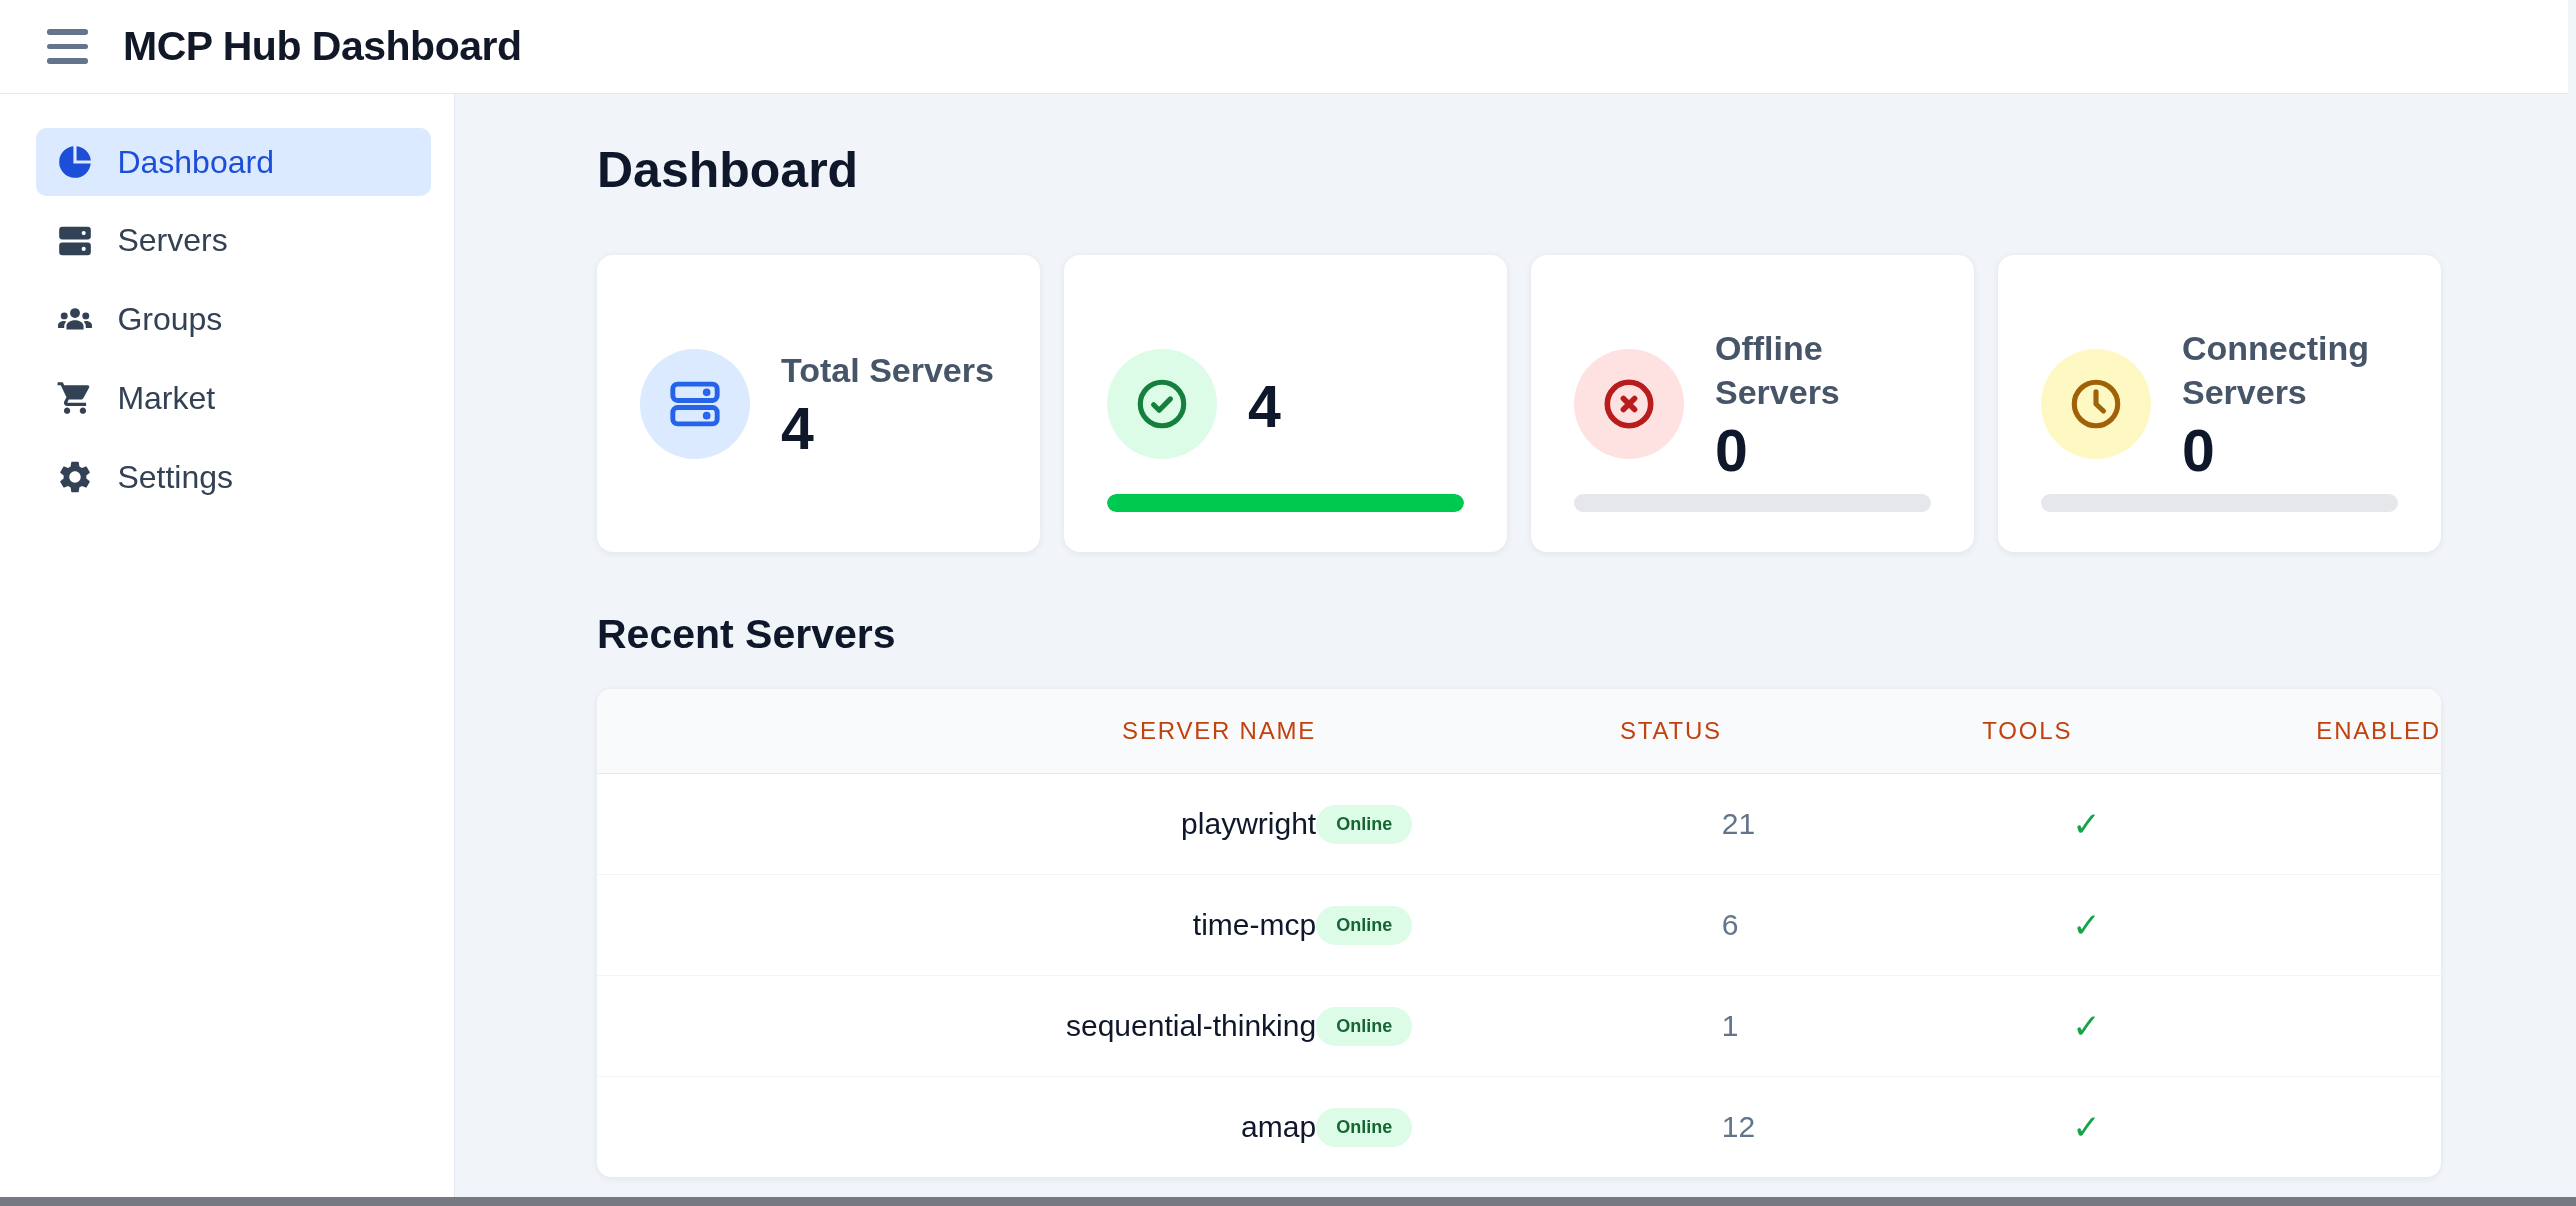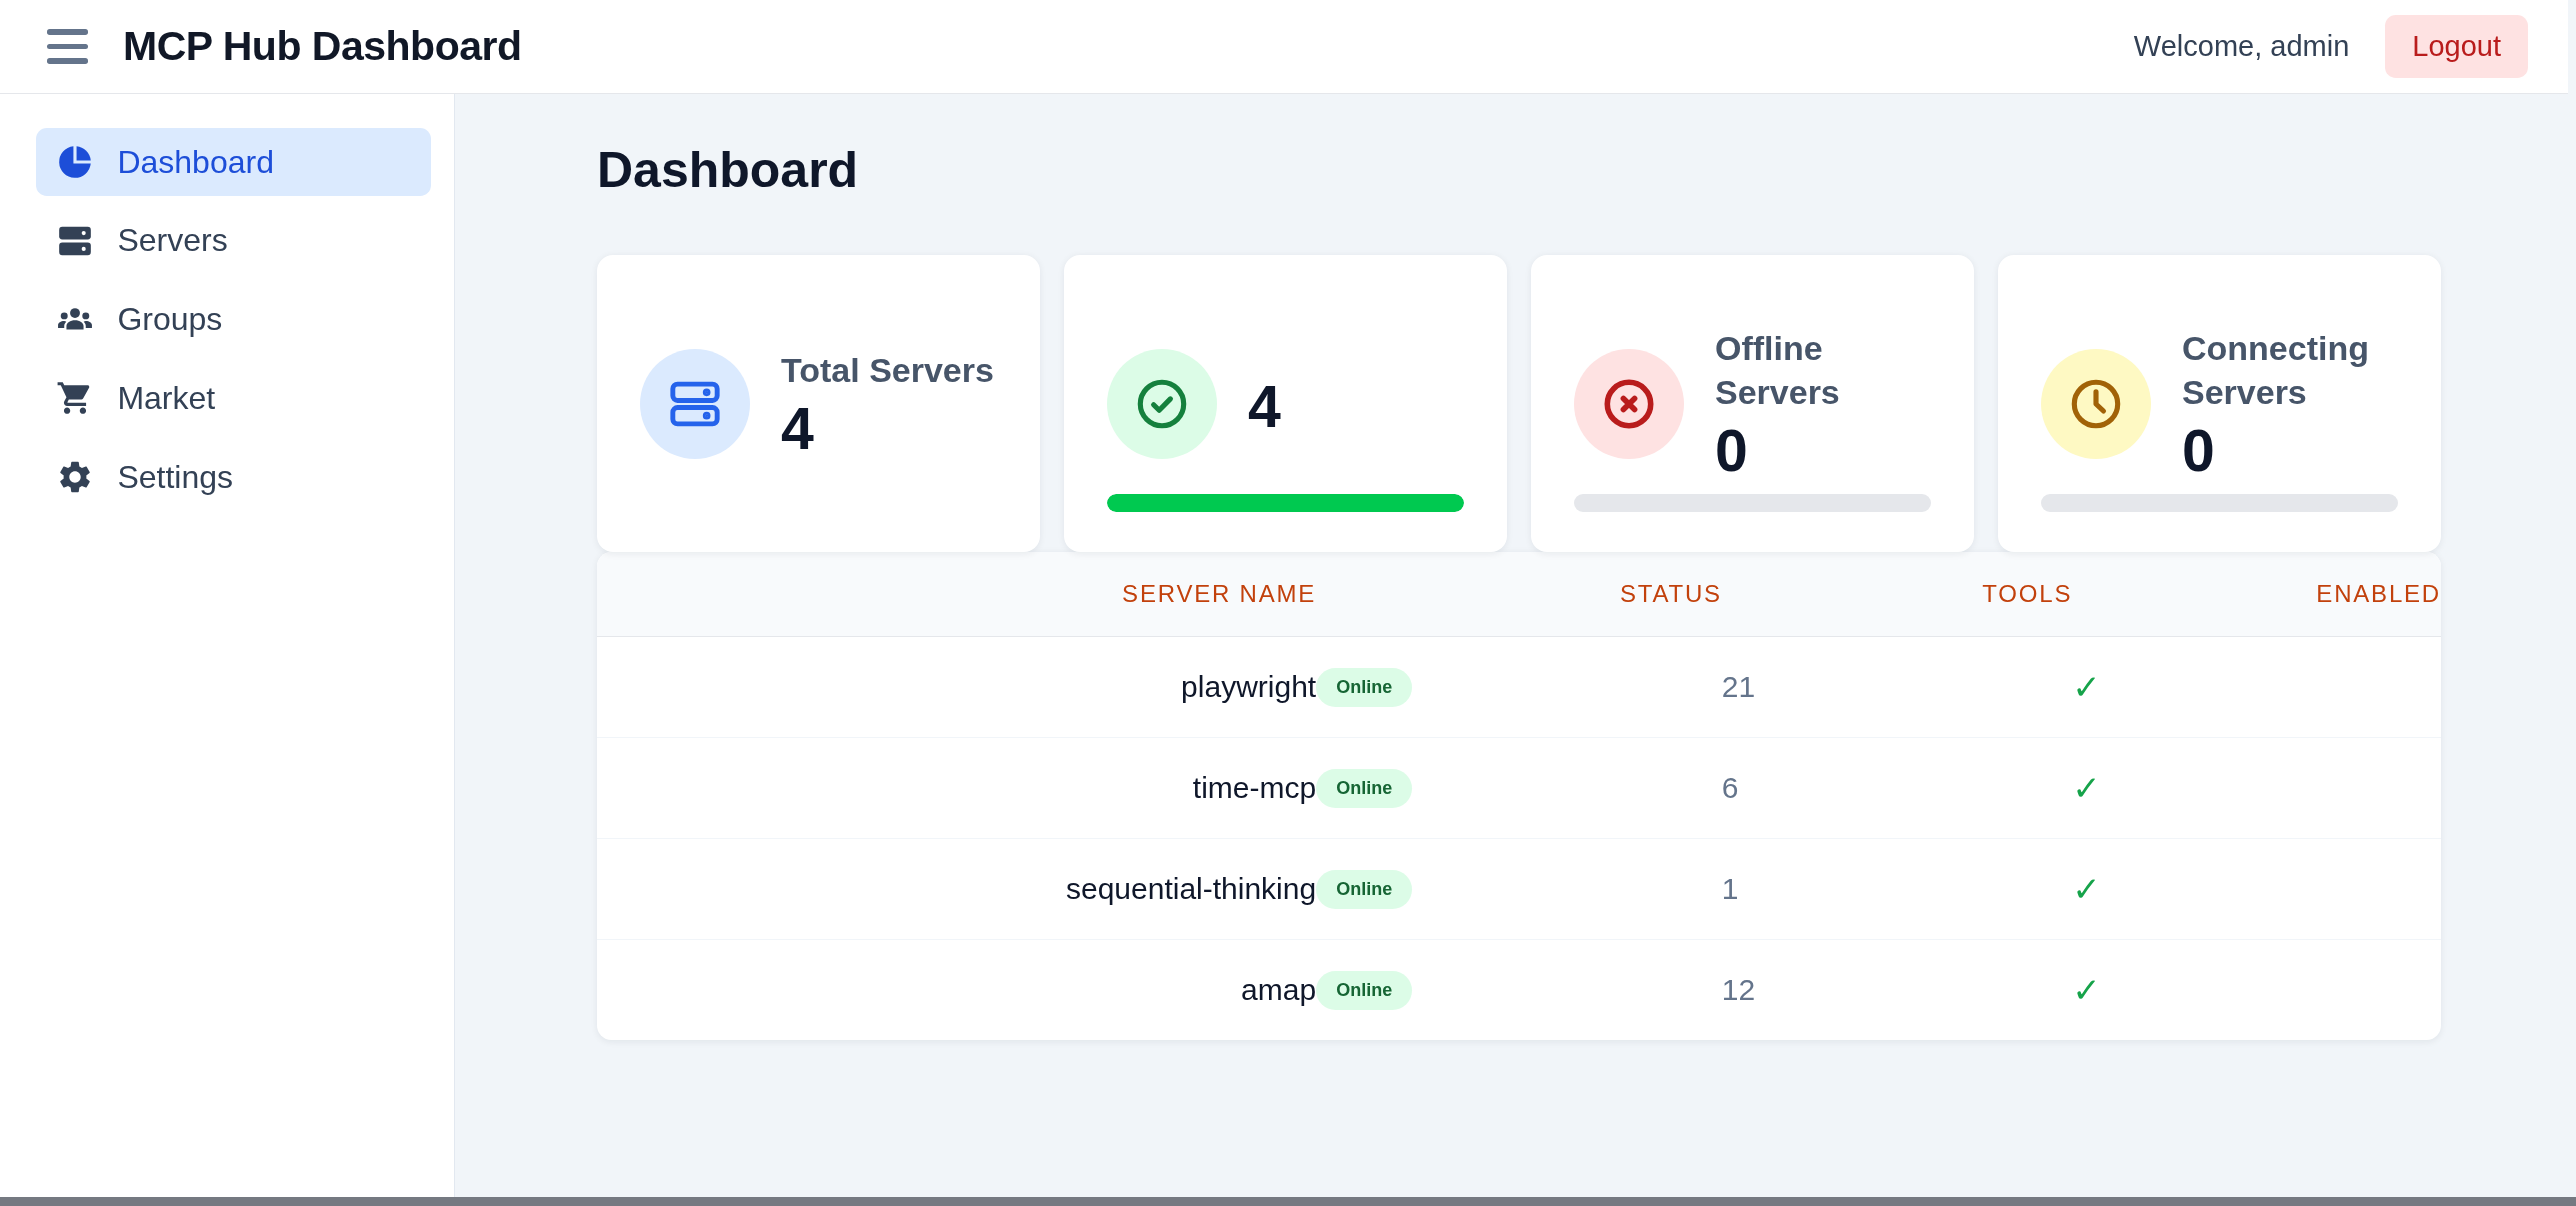--- a/index.html
+++ b/index.html
@@ -107,24 +107,20 @@
 </head>
 <body>
 
 <header class="topbar">
   <button class="hamburger">
     <span></span>
     <span></span>
     <span></span>
   </button>
   <div class="app-title">MCP Hub Dashboard</div>
-  <div class="topbar-right">
-    <span class="welcome">Welcome, admin</span>
-    <button class="logout-btn">Logout</button>
-  </div>
 </header>
 
 <div class="layout">
 
   <nav class="sidebar">
     <div class="nav-item active">
       <span class="nav-icon">
         <svg viewBox="0 0 24 24" fill="currentColor">
           <path d="M11 2.05A10 10 0 1 0 21.95 13H11V2.05z"></path>
           <path d="M13 2.05V11h8.95A10.06 10.06 0 0 0 13 2.05z"></path>
@@ -237,20 +233,21 @@
           <div class="stat-label">Connecting Servers</div>
           <div class="stat-value">0</div>
         </div>
         <div class="stat-bar">
             <div class="fill" style="width: 0%; background: rgb(229, 231, 235);"></div>
           </div>
       </div>
 
     </div>
 
+    <h2 class="section-title">Recent Servers</h2>
 
     <div class="table-panel">
       <table>
         <thead>
           <tr>
             <th class="c-name">SERVER NAME</th>
             <th class="c-status">STATUS</th>
             <th class="c-tools">TOOLS</th>
             <th class="c-enabled">ENABLED</th>
           </tr>

